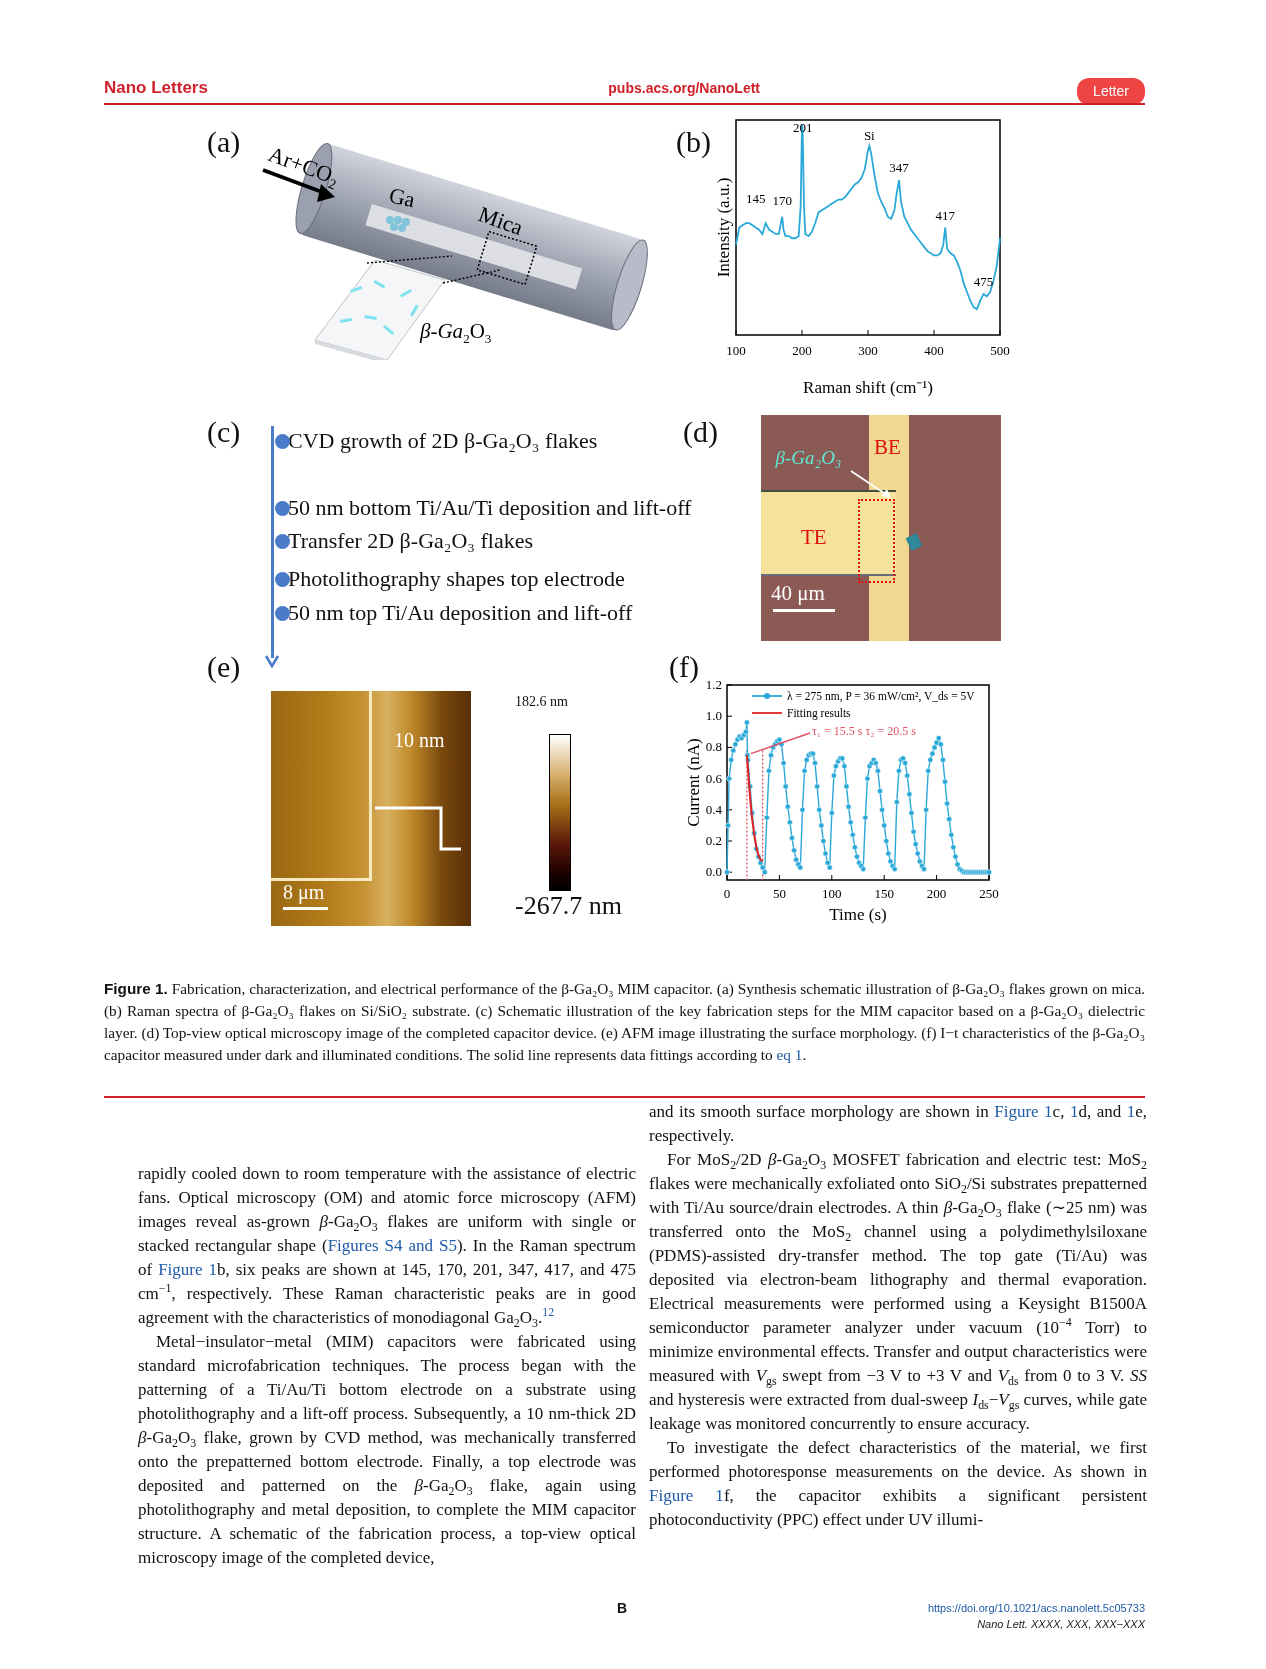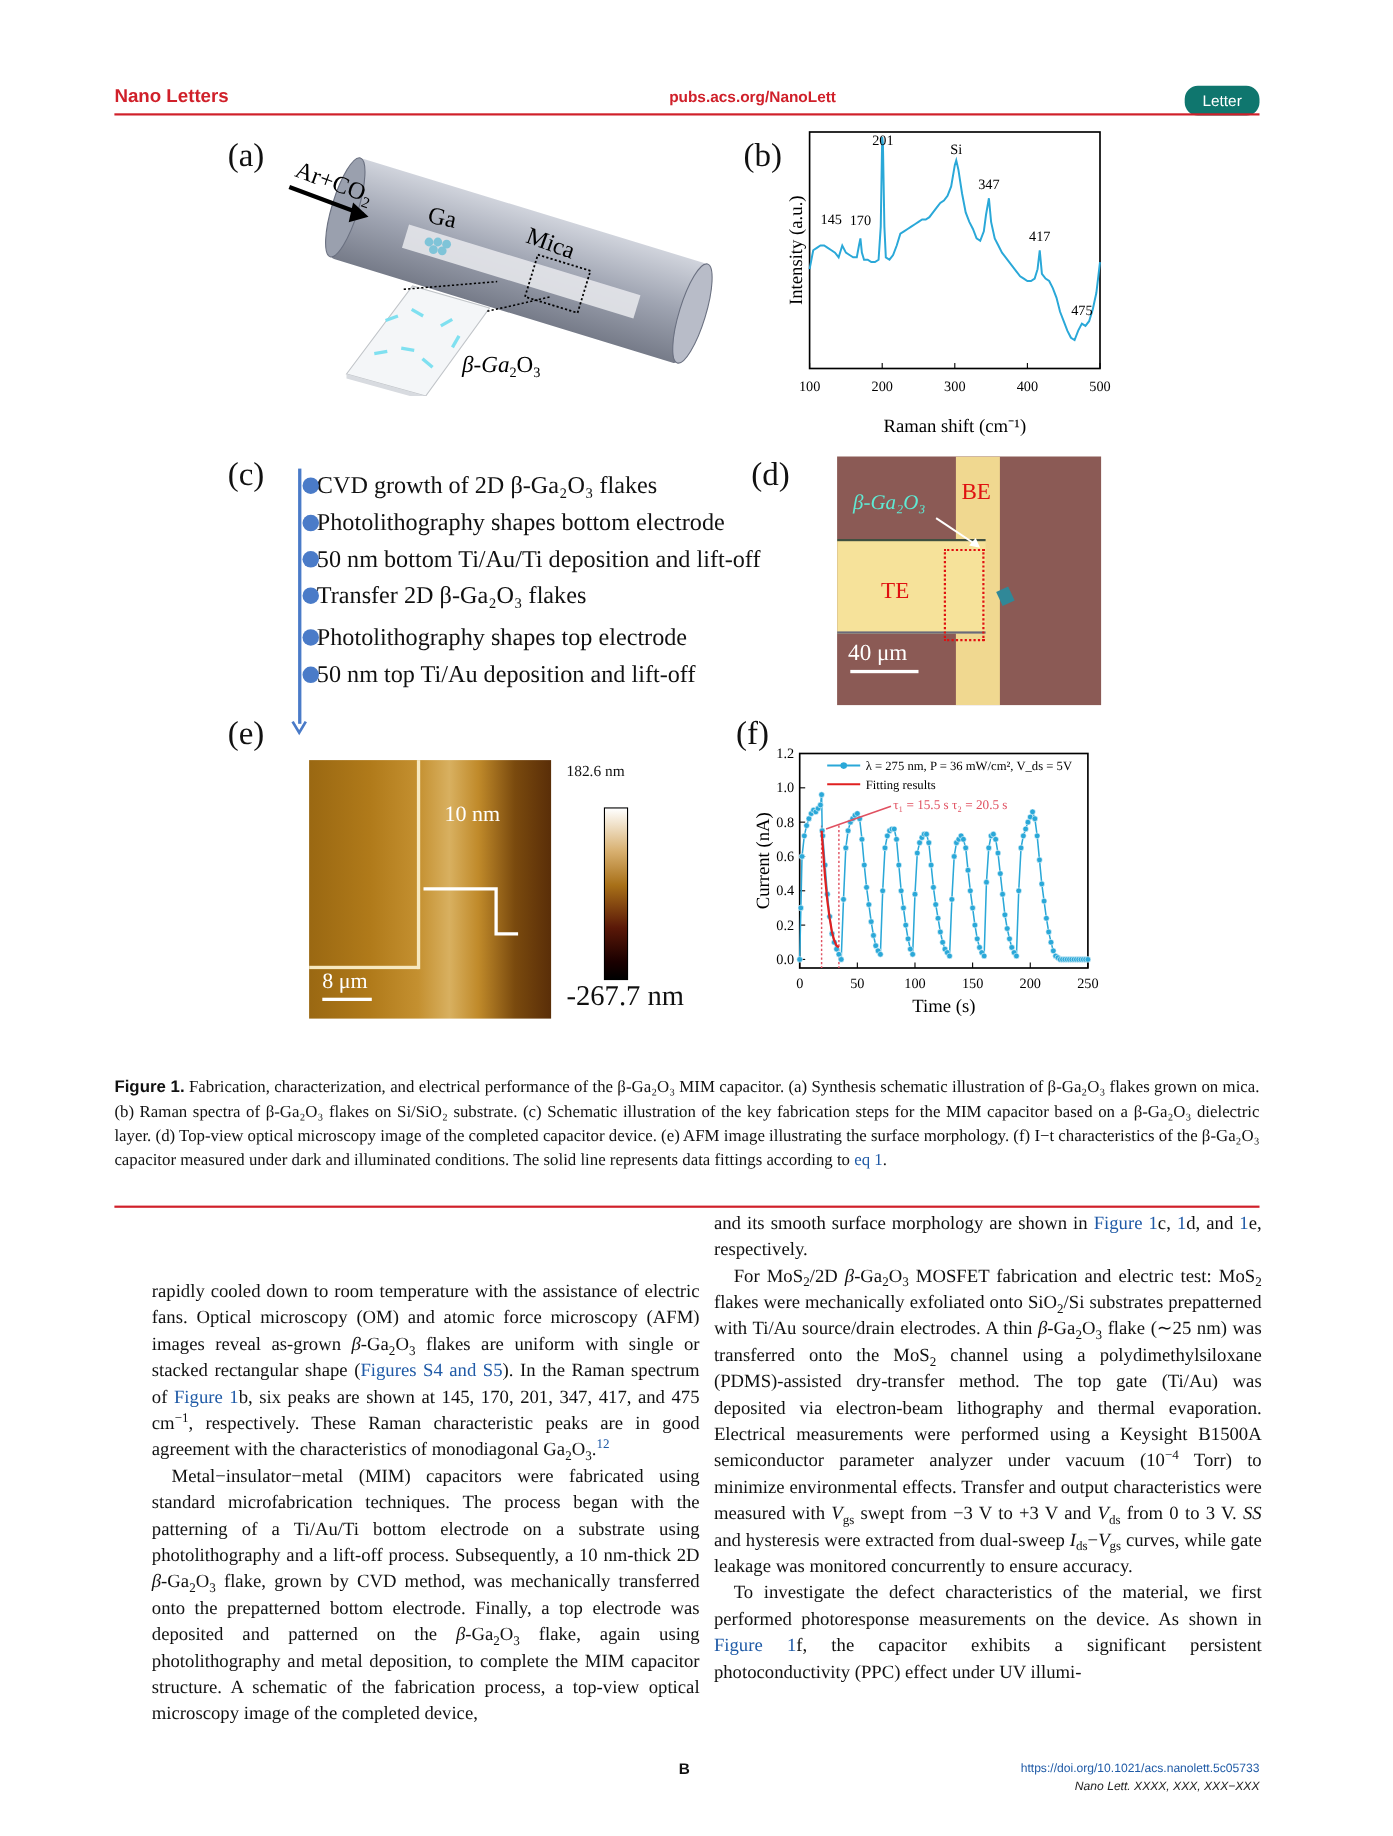--- a/index.html
+++ b/index.html
@@ -2,37 +2,37 @@
 <html><head>
 <meta charset="utf-8">
 <style>
   html, body { margin: 0; padding: 0; background: #ffffff; }
   body { width: 1266px; height: 1669px; position: relative; overflow: hidden; font-family: "Liberation Serif", "DejaVu Serif", serif; color: #111; }
   .abs { position: absolute; }
 
   
   .hdr-journal { left: 104px; top: 78px; font-family: "Liberation Sans", sans-serif; font-weight: bold; color: #d0202a; font-size: 17px; }
   .hdr-url { left: 560px; top: 80px; width: 200px; text-align: right; font-family: "Liberation Sans", sans-serif; color: #d0202a; font-size: 14px; font-weight: bold; }
-  .hdr-badge { left: 1077px; top: 78px; width: 68px; height: 27px; background: #0f766e; color: #fff; font-family: "Liberation Sans", sans-serif; font-size: 14px; text-align: center; line-height: 27px; border-radius: 12px; }
+  .hdr-badge { left: 1077px; top: 78px; width: 68px; height: 27px; background: #ef4444; color: #fff; font-family: "Liberation Sans", sans-serif; font-size: 14px; text-align: center; line-height: 27px; border-radius: 12px; }
   .hdr-rule { left: 104px; top: 103px; width: 1041px; height: 2px; background: #d0202a; }
 
   .panel-label { font-family: "Liberation Serif", serif; font-size: 30px; color: #111; }
 
   
   .steps { left: 270px; top: 428px; width: 460px; height: 240px; }
   .step { position: absolute; left: 18px; font-size: 22px; white-space: nowrap; }
   .dot { position: absolute; left: -13px; width: 15px; height: 15px; border-radius: 50%; background: #4a7bc8; }
   .vline { position: absolute; left: 271px; top: 426px; width: 3px; height: 232px; background: #4a7bc8; }
 
   
   .micro { left: 761px; top: 415px; width: 240px; height: 226px; background: #8b5a55; overflow: hidden; }
 
   
-  .afm { left: 271px; top: 691px; width: 220px; height: 235px; overflow: hidden;
-    background: linear-gradient(90deg, #9a6812 0%, #b07a1a 25%, #c49030 45%, #d8b060 58%, #c08a2a 70%, #7a4a0e 85%, #5a2e08 100%); margin-left: 10px; }
+  .afm { left: 271px; top: 691px; width: 200px; height: 235px; overflow: hidden;
+    background: linear-gradient(90deg, #9a6812 0%, #b07a1a 25%, #c49030 45%, #d8b060 58%, #c08a2a 70%, #7a4a0e 85%, #5a2e08 100%); }
   .cbar { left: 549px; top: 734px; width: 20px; height: 155px; border: 1.5px solid #000;
     background: linear-gradient(180deg, #ffffff 0%, #d8b070 25%, #a87018 45%, #5a1808 70%, #1a0000 90%, #000 100%); }
 
   
   .caption { left: 104px; top: 978px; width: 1041px; font-size: 15.3px; line-height: 22px; text-align: justify; font-family: "Liberation Serif", serif; }
   .caption b { font-family: "Liberation Sans", sans-serif; }
   .link { color: #1f5aa6; }
   .sect-rule { left: 104px; top: 1096px; width: 1041px; height: 2px; background: #d0202a; }
 
   
@@ -126,21 +126,20 @@
     <text x="-112.5" y="-2" font-size="17" text-anchor="middle" transform="rotate(-90)">Intensity (a.u.)</text>
   </svg>
 
 <div class="abs panel-label" style="left:207px;top:415px;">(c)</div>
 <div class="vline"></div>
 <svg class="abs" style="left:264px;top:654px;" width="18" height="16">
     <polyline points="2,2 8,12 14,2" fill="none" stroke="#4a7bc8" stroke-width="2.5"></polyline>
   </svg>
 <div class="abs steps" id="steps">
     <div class="step" style="top: 0px;"><span class="dot" style="top: 6px;"></span><span>CVD growth of 2D β-Ga₂O₃ flakes</span></div>
-    <div class="step" style="top: 34px;"><span class="dot" style="top: 6px;"></span><span>Photolithography shapes bottom electrode</span></div>
     <div class="step" style="top: 67px;"><span class="dot" style="top: 6px;"></span><span>50 nm bottom Ti/Au/Ti deposition and lift-off</span></div>
     <div class="step" style="top: 100px;"><span class="dot" style="top: 6px;"></span><span>Transfer 2D β-Ga₂O₃ flakes</span></div>
     <div class="step" style="top: 138px;"><span class="dot" style="top: 6px;"></span><span>Photolithography shapes top electrode</span></div>
     <div class="step" style="top: 172px;"><span class="dot" style="top: 6px;"></span><span>50 nm top Ti/Au deposition and lift-off</span></div>
   </div>
 
 <div class="abs panel-label" style="left:683px;top:415px;">(d)</div>
 <div class="abs micro">
   <div style="position:absolute;left:108px;top:0;width:40px;height:226px;background:#f0d890;"></div>
   <div style="position:absolute;left:0;top:75px;width:135px;height:82px;background:#f6e29a;border-top:2px solid #405040;border-bottom:2px solid #6a6a7a;"></div>

